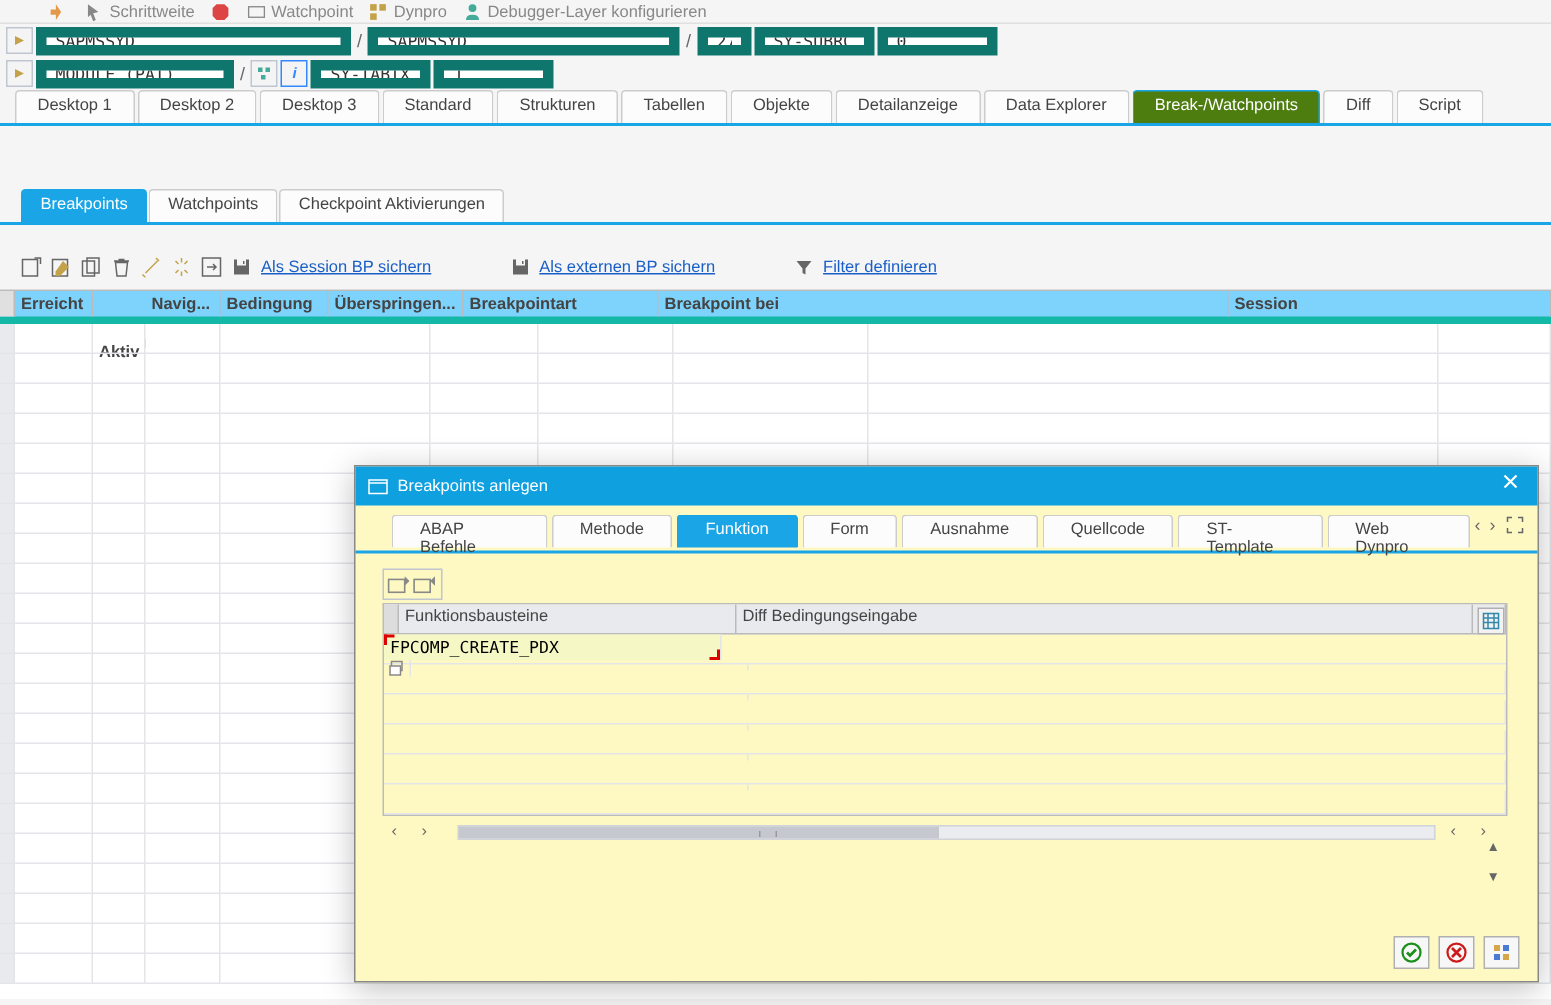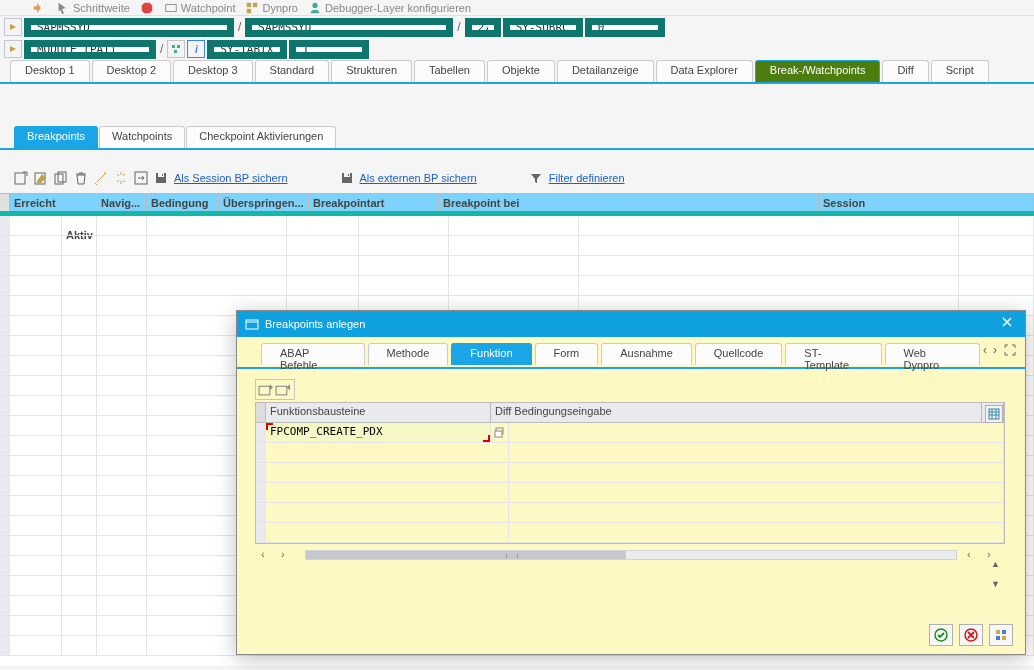--- a/index.html
+++ b/index.html
@@ -56,21 +56,21 @@
   .dlg-tab-ctrls { margin-left:auto; display:flex; gap:6px; padding-right:8px; color:#666;}
   
   .dlg-body { flex:1; padding:10px 18px 6px 18px; position:relative;}
   .dlg-tb { display:flex; gap:2px; border:1px solid #bfc6d0; padding:2px; width:40px;}
   .dlg-tb .mini { width:15px; height:15px; border:0;}
   
   .dlg-grid { margin-top:2px; border:1px solid #bbb; width:750px;}
   .dlg-grid-head { display:flex; height:20px; background:#e8eaed; border-bottom:1px solid #bbb;}
   .dgh { border-right:1px solid #bbb; padding:2px 4px; color:#444; }
   .dgh0{width:10px; background:#ddd;} .dgh1{width:225px;} .dgh2{flex:1;} .dgh3{width:22px;}
-  .dlg-grid-row { display:flex; height:20px; border-bottom:1px solid #e3e5e9;}
+  .dlg-grid-row { display:flex; height:20px; border-bottom:1px solid #e3e5e9;flex-direction:column;}
   .dgc0{width:10px; background:#e8eaed; border-right:1px solid #e3e5e9;} 
   .dgc1{width:225px; border-right:1px solid #e3e5e9; padding:2px 4px; font-family:Consolas,monospace; font-size:11px;}
   .dgc1.active{ background:#f5f7c5; position:relative;}
   .dgc1.active::before{content:''; position:absolute; top:0; left:0; width:5px; height:5px; border-top:2px solid #d00; border-left:2px solid #d00;}
   .dgc1.active::after{content:''; position:absolute; bottom:0; right:0; width:5px; height:5px; border-bottom:2px solid #d00; border-right:2px solid #d00;}
   .dgc1b{width:18px; border-right:1px solid #e3e5e9; display:flex; align-items:center; justify-content:center;}
   .dgc2{flex:1; border-right:1px solid #e3e5e9;}
   .config-icon{ position:absolute; top:36px; right:22px; width:18px; height:18px; border:1px solid #b0b0b0; background:#f2f2f2; display:flex; align-items:center; justify-content:center; font-size:10px;}
   
   .dlg-hscroll { display:flex; align-items:center; margin:4px 6px; gap:6px;}

